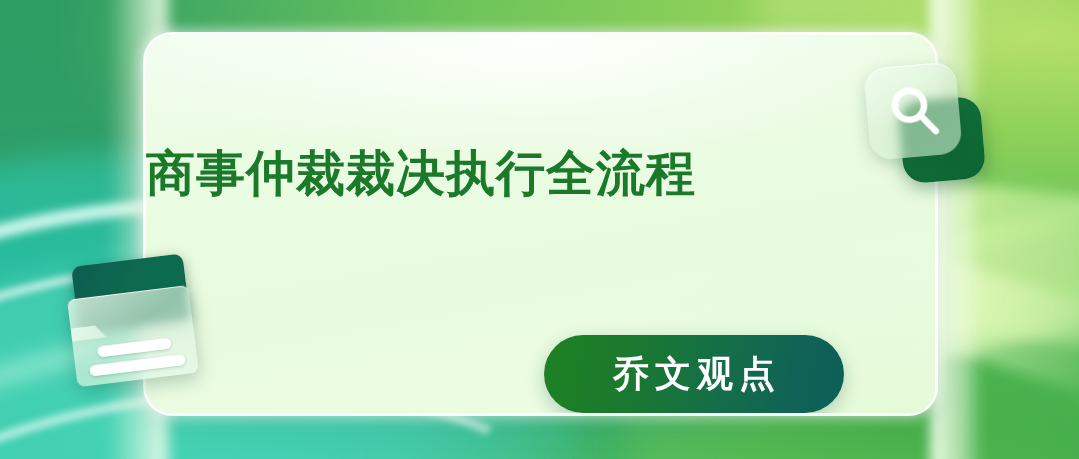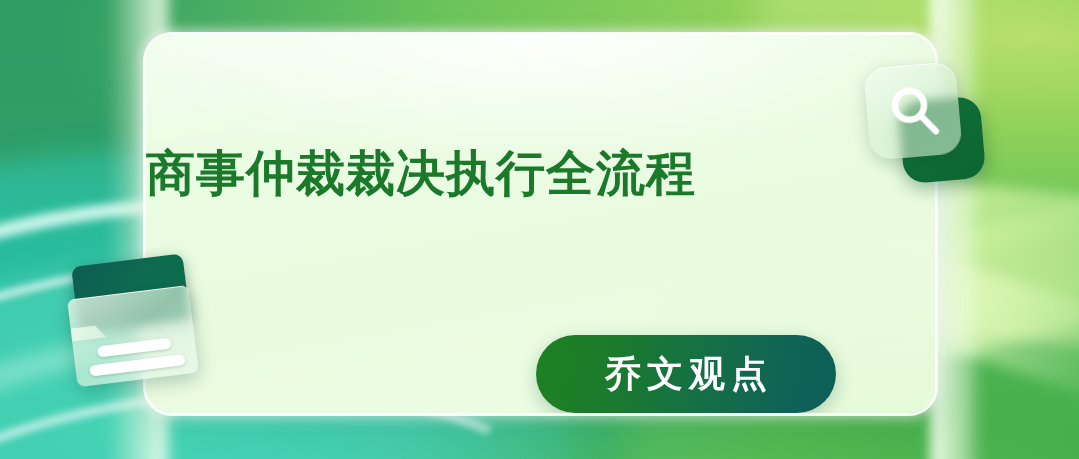--- a/index.html
+++ b/index.html
@@ -193,21 +193,21 @@
     line-height: 62px;
     letter-spacing: 1px;
     color: #1b7a29;
     text-shadow: 0 1px 0 rgba(255,255,255,.6);
     white-space: nowrap;
   }
 
   
   .badge {
     position: absolute;
-    left: 390px; top: 300px;
+    left: 398px; top: 300px;
     width: 300px; height: 78px;
     border-radius: 39px;
     background: linear-gradient(100deg, #1e8122 0%, #1b7a2d 26%, #157045 54%, #106355 82%, #0d5e5a 100%);
     box-shadow: 0 6px 18px rgba(14,88,60,.26);
     display: flex;
     align-items: center;
     justify-content: center;
     cursor: pointer;
   }
   .badge-text {

